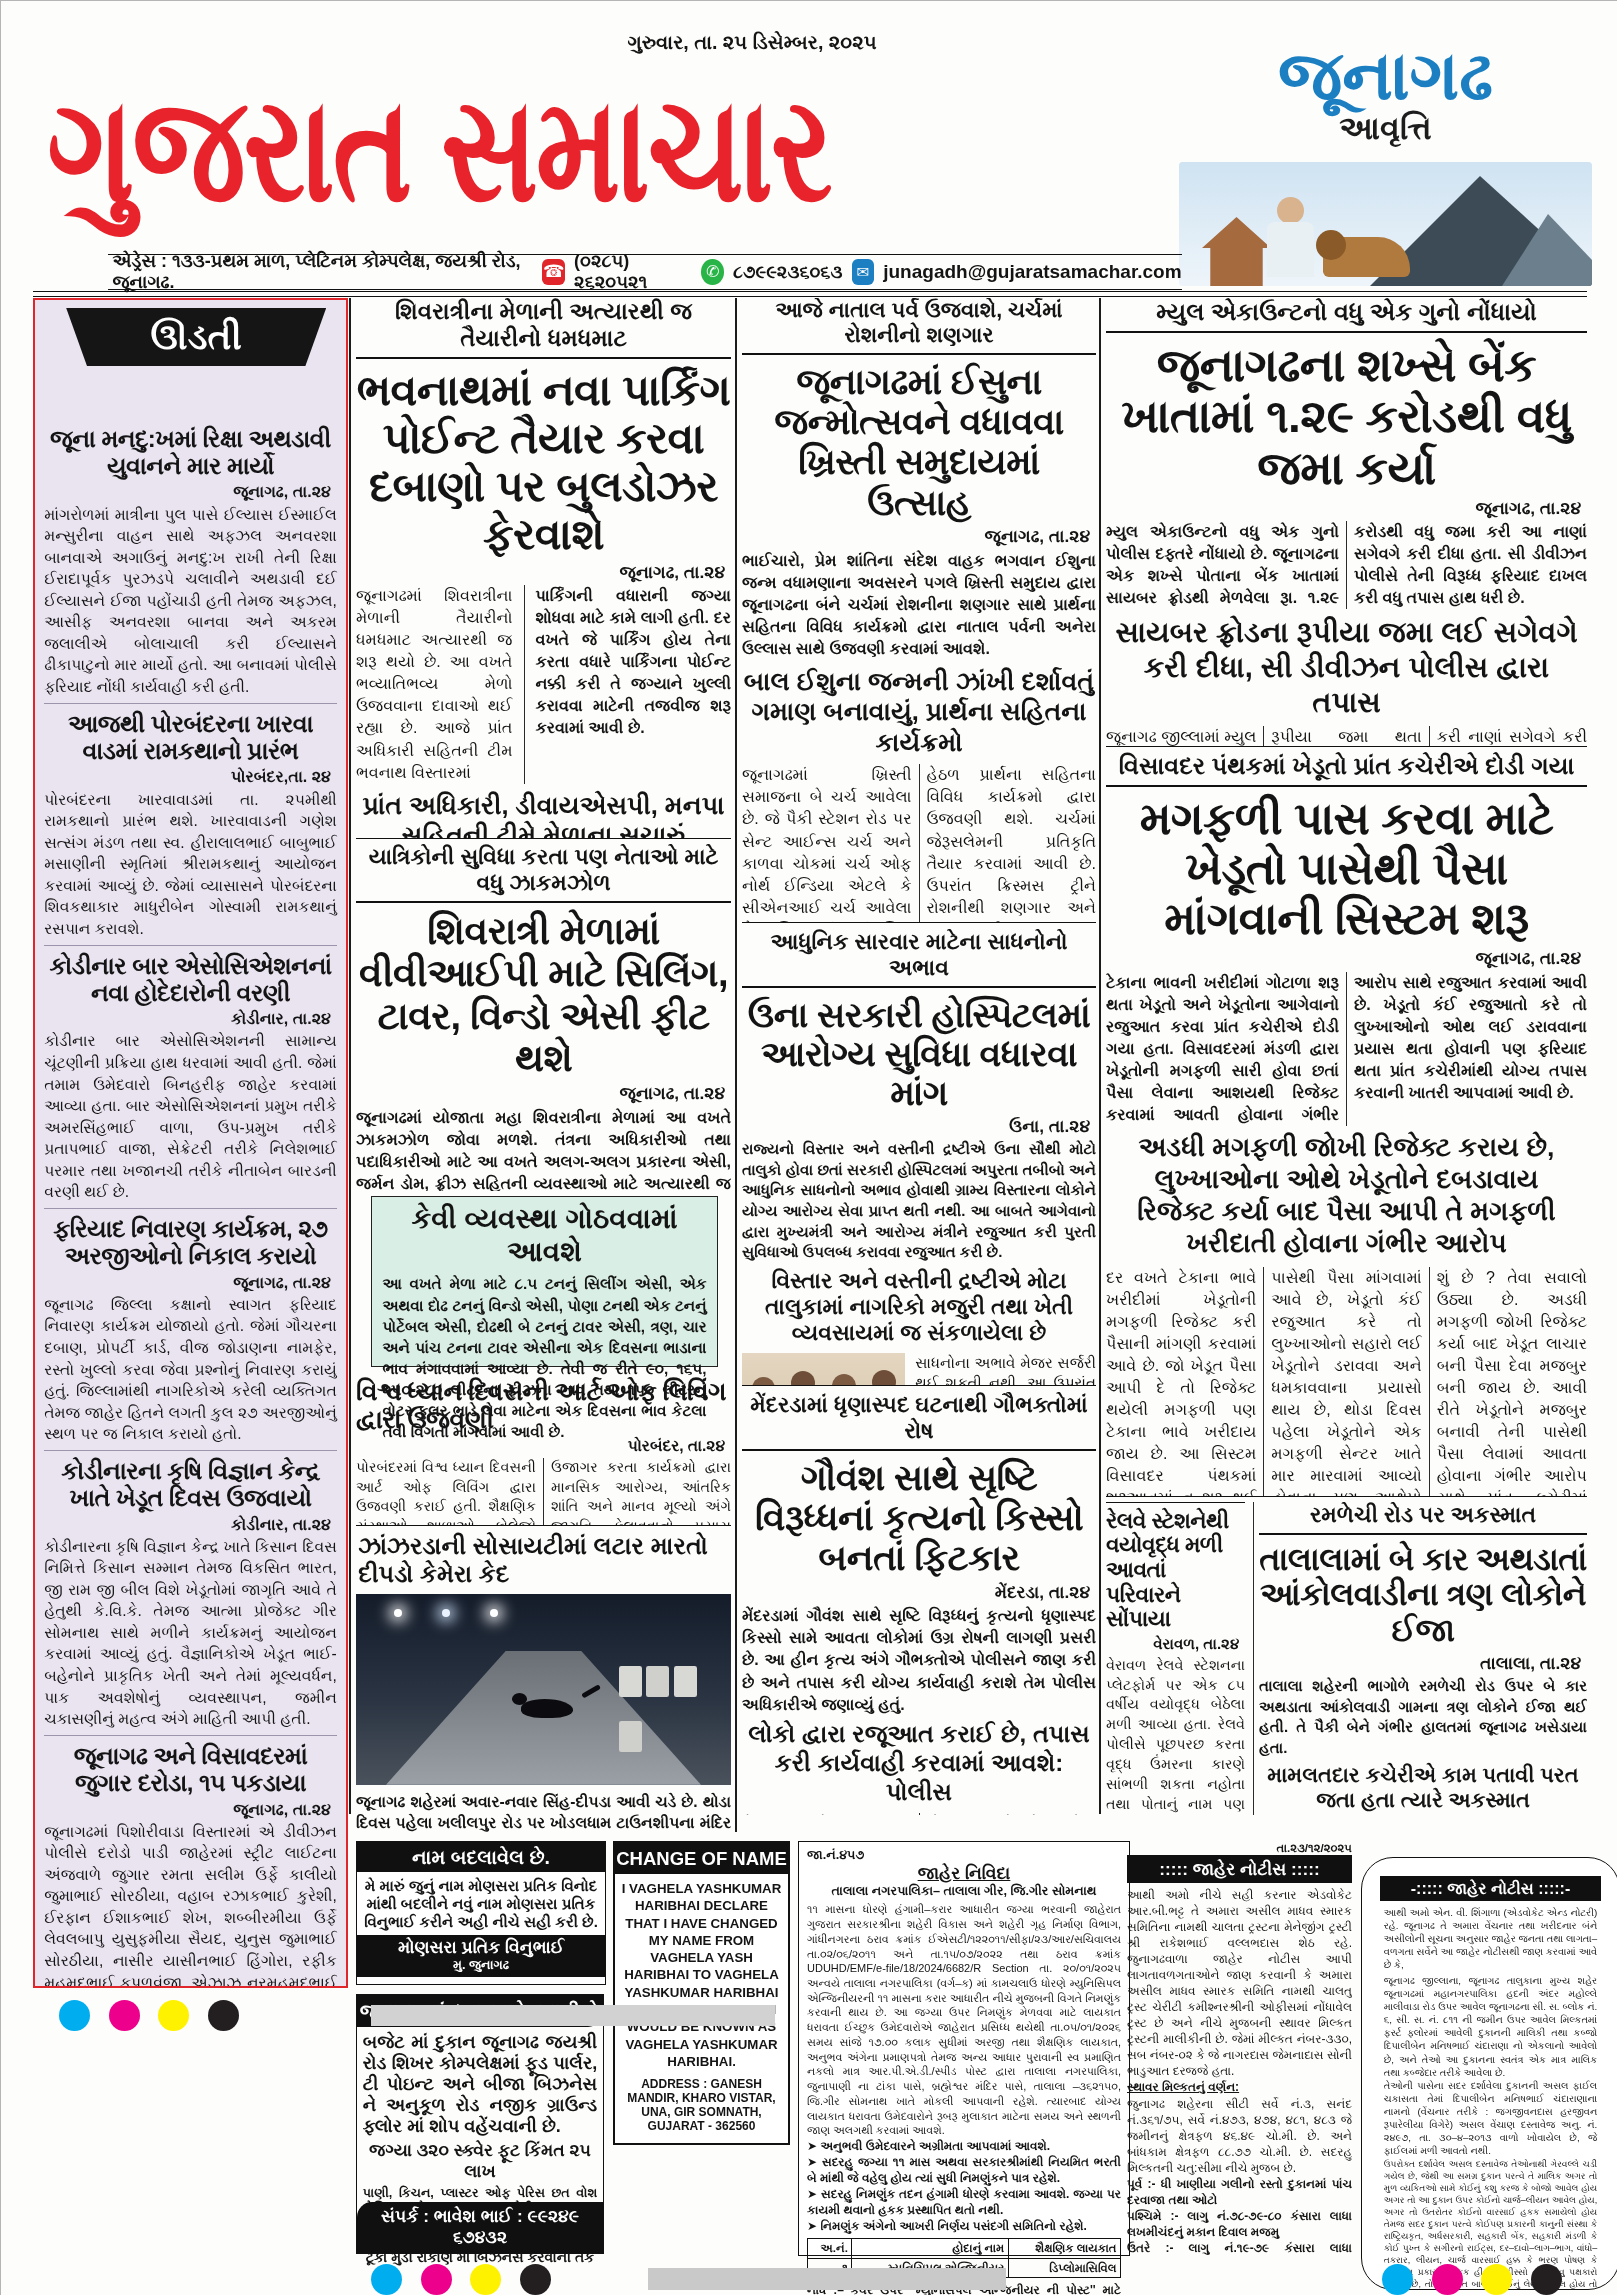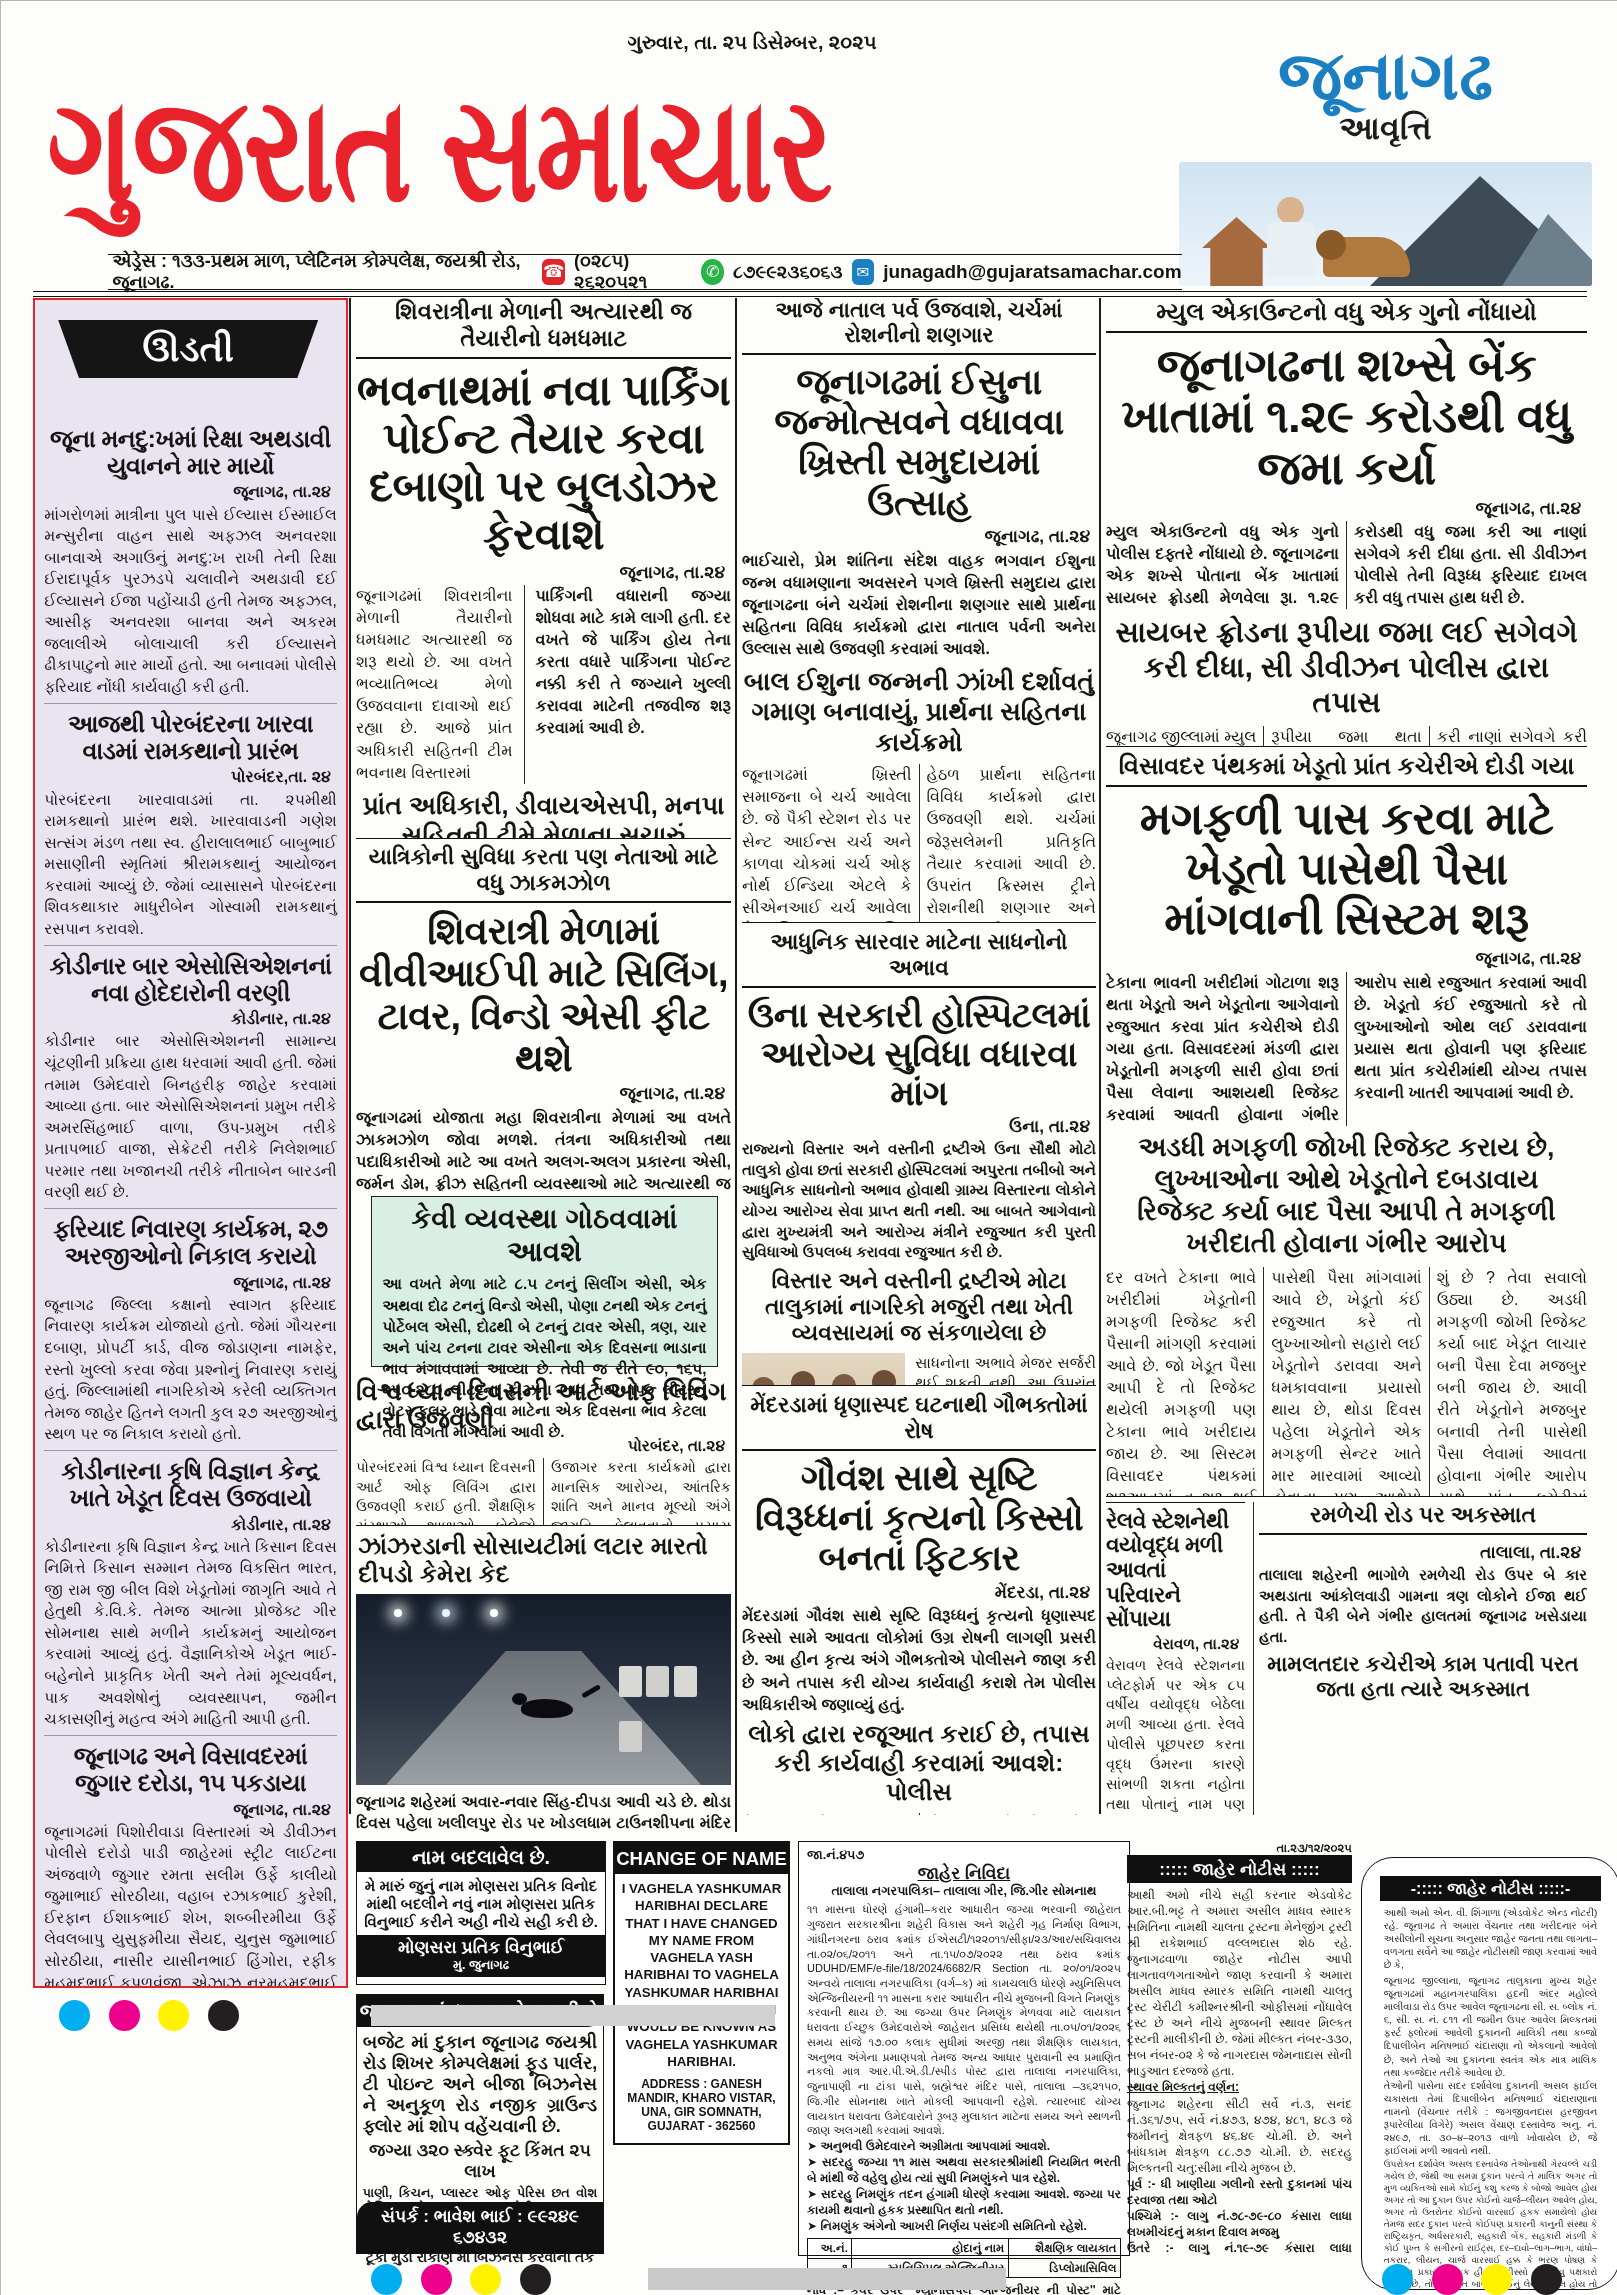--- a/index.html
+++ b/index.html
@@ -57,21 +57,21 @@
     <span style="font-size:19px;font-weight:800;">junagadh@gujaratsamachar.com</span>
   </div>
   <div class="abs" style="left:32px;top:290px;width:1554px;height:3.5px;border-top:1.2px solid #111;border-bottom:1.7px solid #111;"></div>
 
   <div class="vrule" style="left:348px;top:297px;height:1516px;"></div>
   <div class="vrule" style="left:734px;top:297px;height:1534px;"></div>
   <div class="vrule" style="left:1098px;top:297px;height:1516px;"></div>
 
   <div class="abs" style="left:32px;top:297px;width:315px;height:1690px;background:#eae4f1;border:2.3px solid #e0262b;box-sizing:border-box;padding:8px 9.2px;overflow:hidden;">
     <div style="position:relative;height:110px;margin-bottom:8px;">
-      <div style="position:absolute;left:14px;top:0;width:260px;height:58px;background:#151515;clip-path:polygon(0 0,100% 0,92% 100%,8% 100%);display:flex;align-items:center;justify-content:center;color:#fff;font-size:36px;font-weight:900;margin-top:12px;">ઊડતી</div>
+      <div style="position:absolute;left:22px;top:0;width:260px;height:58px;background:#151515;clip-path:polygon(0 0,100% 0,92% 100%,8% 100%);display:flex;align-items:center;justify-content:center;color:#fff;font-size:36px;font-weight:900;">ઊડતી</div>
     </div>
 
     <div style="border-bottom:1.2px solid #9c93ad;padding-bottom:5.8px;margin-bottom:7px;">
       <div class="headline" style="font-size:24px;">જૂના મનદુ:ખમાં રિક્ષા અથડાવી યુવાનને માર માર્યો</div>
       <div class="dateline" style="font-size:16px;">જૂનાગઢ, તા.૨૪</div>
       <div class="bodytxt" style="font-size:15.6px;">માંગરોળમાં માત્રીના પુલ પાસે ઈલ્યાસ ઈસ્માઈલ મન્સુરીના વાહન સાથે અફઝલ અનવરશા બાનવાએ અગાઉનું મનદુ:ખ રાખી તેની રિક્ષા ઈરાદાપૂર્વક પુરઝડપે ચલાવીને અથડાવી દઈ ઈલ્યાસને ઈજા પહોંચાડી હતી તેમજ અફઝલ, આસીફ અનવરશા બાનવા અને અકરમ જલાલીએ બોલાચાલી કરી ઈલ્યાસને ઢીકાપાટુનો માર માર્યો હતો. આ બનાવમાં પોલીસે ફરિયાદ નોંધી કાર્યવાહી કરી હતી.</div>
     </div>
     <div style="border-bottom:1.2px solid #9c93ad;padding-bottom:5.8px;margin-bottom:7px;">
       <div class="headline" style="font-size:24px;">આજથી પોરબંદરના ખારવા વાડમાં રામકથાનો પ્રારંભ</div>
       <div class="dateline" style="font-size:16px;">પોરબંદર,તા. ૨૪</div>
@@ -212,20 +212,21 @@
   </div>
 
   <div class="abs" style="left:1105px;top:1501px;width:139px;height:313px;overflow:hidden;border-right:1.2px solid #2a2a2a;padding-right:8px;">
     <div class="headline" style="font-size:22px;text-align:left;border-top:1.7px solid #111;padding-top:5.8px;">રેલવે સ્ટેશનેથી વયોવૃદ્ધ મળી આવતાં પરિવારને સોંપાયા</div>
     <div class="dateline" style="font-size:15px;">વેરાવળ, તા.૨૪</div>
     <div class="bodytxt" style="font-size:14.4px;">વેરાવળ રેલવે સ્ટેશનના પ્લેટફોર્મ પર એક ૮૫ વર્ષીય વયોવૃદ્ધ બેઠેલા મળી આવ્યા હતા. રેલવે પોલીસે પૂછપરછ કરતા વૃદ્ધ ઉંમરના કારણે સાંભળી શકતા નહોતા તથા પોતાનું નામ પણ બોલી શકતા ન હતા. તેથી તેને વેરાવળ જીઆરપી પોલીસ ચોકીએ ખસેડી વેરાવળમાં વૃદ્ધ અંગે તપાસ હાથ ધરતાં તેના પરિવારજનોને બોલાવી પૂછપરછ કરાઈ કે તેના પિતા હોઈ યાદ ન રહેતું હોવાથી જાણ કર્યા વગર નિકળી ગયા હોવાનું જણાવ્યું હતું. વૃદ્ધને તેના પુત્રને સોંપી દેવાયા હતા.</div>
   </div>
 
   <div class="abs" style="left:1258px;top:1501px;width:328px;height:313px;overflow:hidden;">
     <div class="kicker" style="font-size:22px;">રમળેચી રોડ પર અકસ્માત</div>
+    <div class="headline" style="font-size:32px;">તાલાલામાં બે કાર અથડાતાં આંકોલવાડીના ત્રણ લોકોને ઈજા</div>
     <div class="dateline">તાલાલા, તા.૨૪</div>
     <div class="bodytxt" style="font-weight:700;margin-bottom:3.5px;font-size:15px;">તાલાલા શહેરની ભાગોળે રમળેચી રોડ ઉપર બે કાર અથડાતા આંકોલવાડી ગામના ત્રણ લોકોને ઈજા થઈ હતી. તે પૈકી બેને ગંભીર હાલતમાં જૂનાગઢ ખસેડાયા હતા.</div>
     <div class="subhead" style="font-size:21px;margin-bottom:4.6px;">મામલતદાર કચેરીએ કામ પતાવી પરત જતા હતા ત્યારે અકસ્માત</div>
 
   </div>
 
   <div class="abs boxed" style="left:355px;top:1840px;width:248px;height:142px;padding:0;">
     <div class="blackbar" style="font-size:19.6px;padding:3.5px 0;">નામ બદલાવેલ છે.</div>
     <div style="font-size:15px;font-weight:700;text-align:center;padding:4.6px 7px;">મે મારું જુનું નામ મોણસરા પ્રતિક વિનોદ માંથી બદલીને નવું નામ મોણસરા પ્રતિક વિનુભાઈ કરીને અહી નીચે સહી કરી છે.</div>
     <div class="blackbar" style="font-size:17.3px;padding:2.3px 0 0 0;">મોણસરા પ્રતિક વિનુભાઈ</div>

